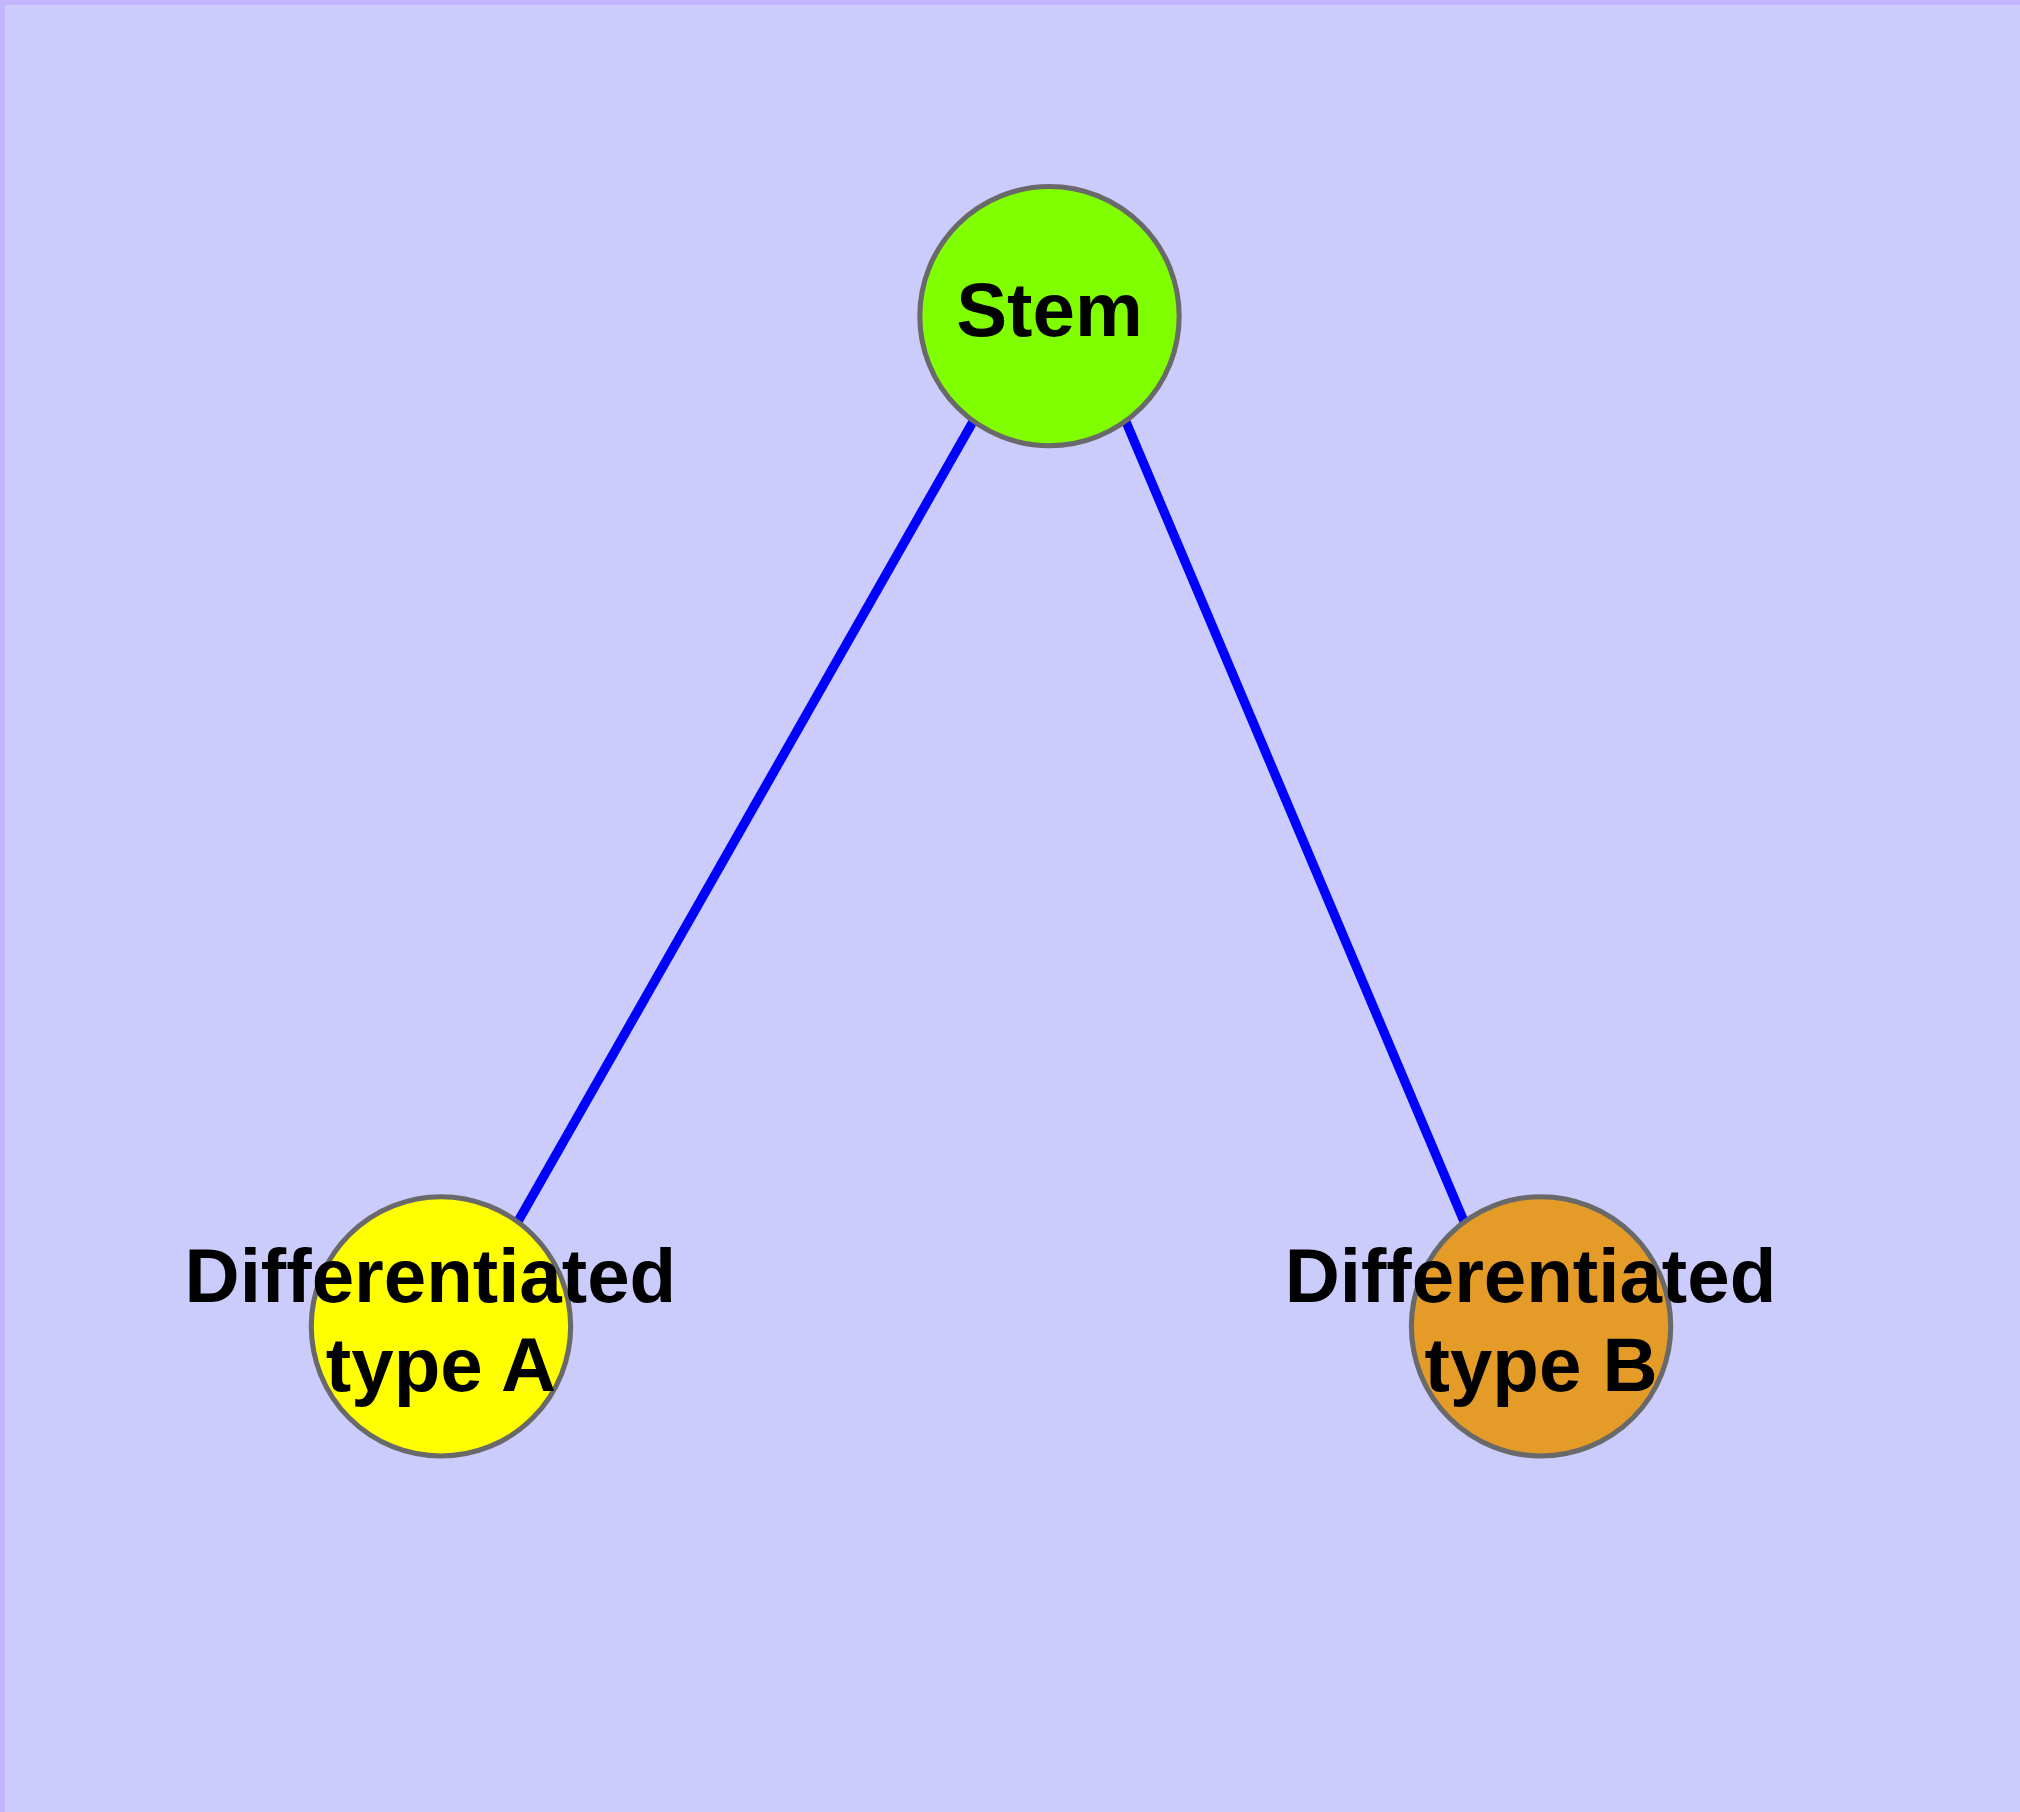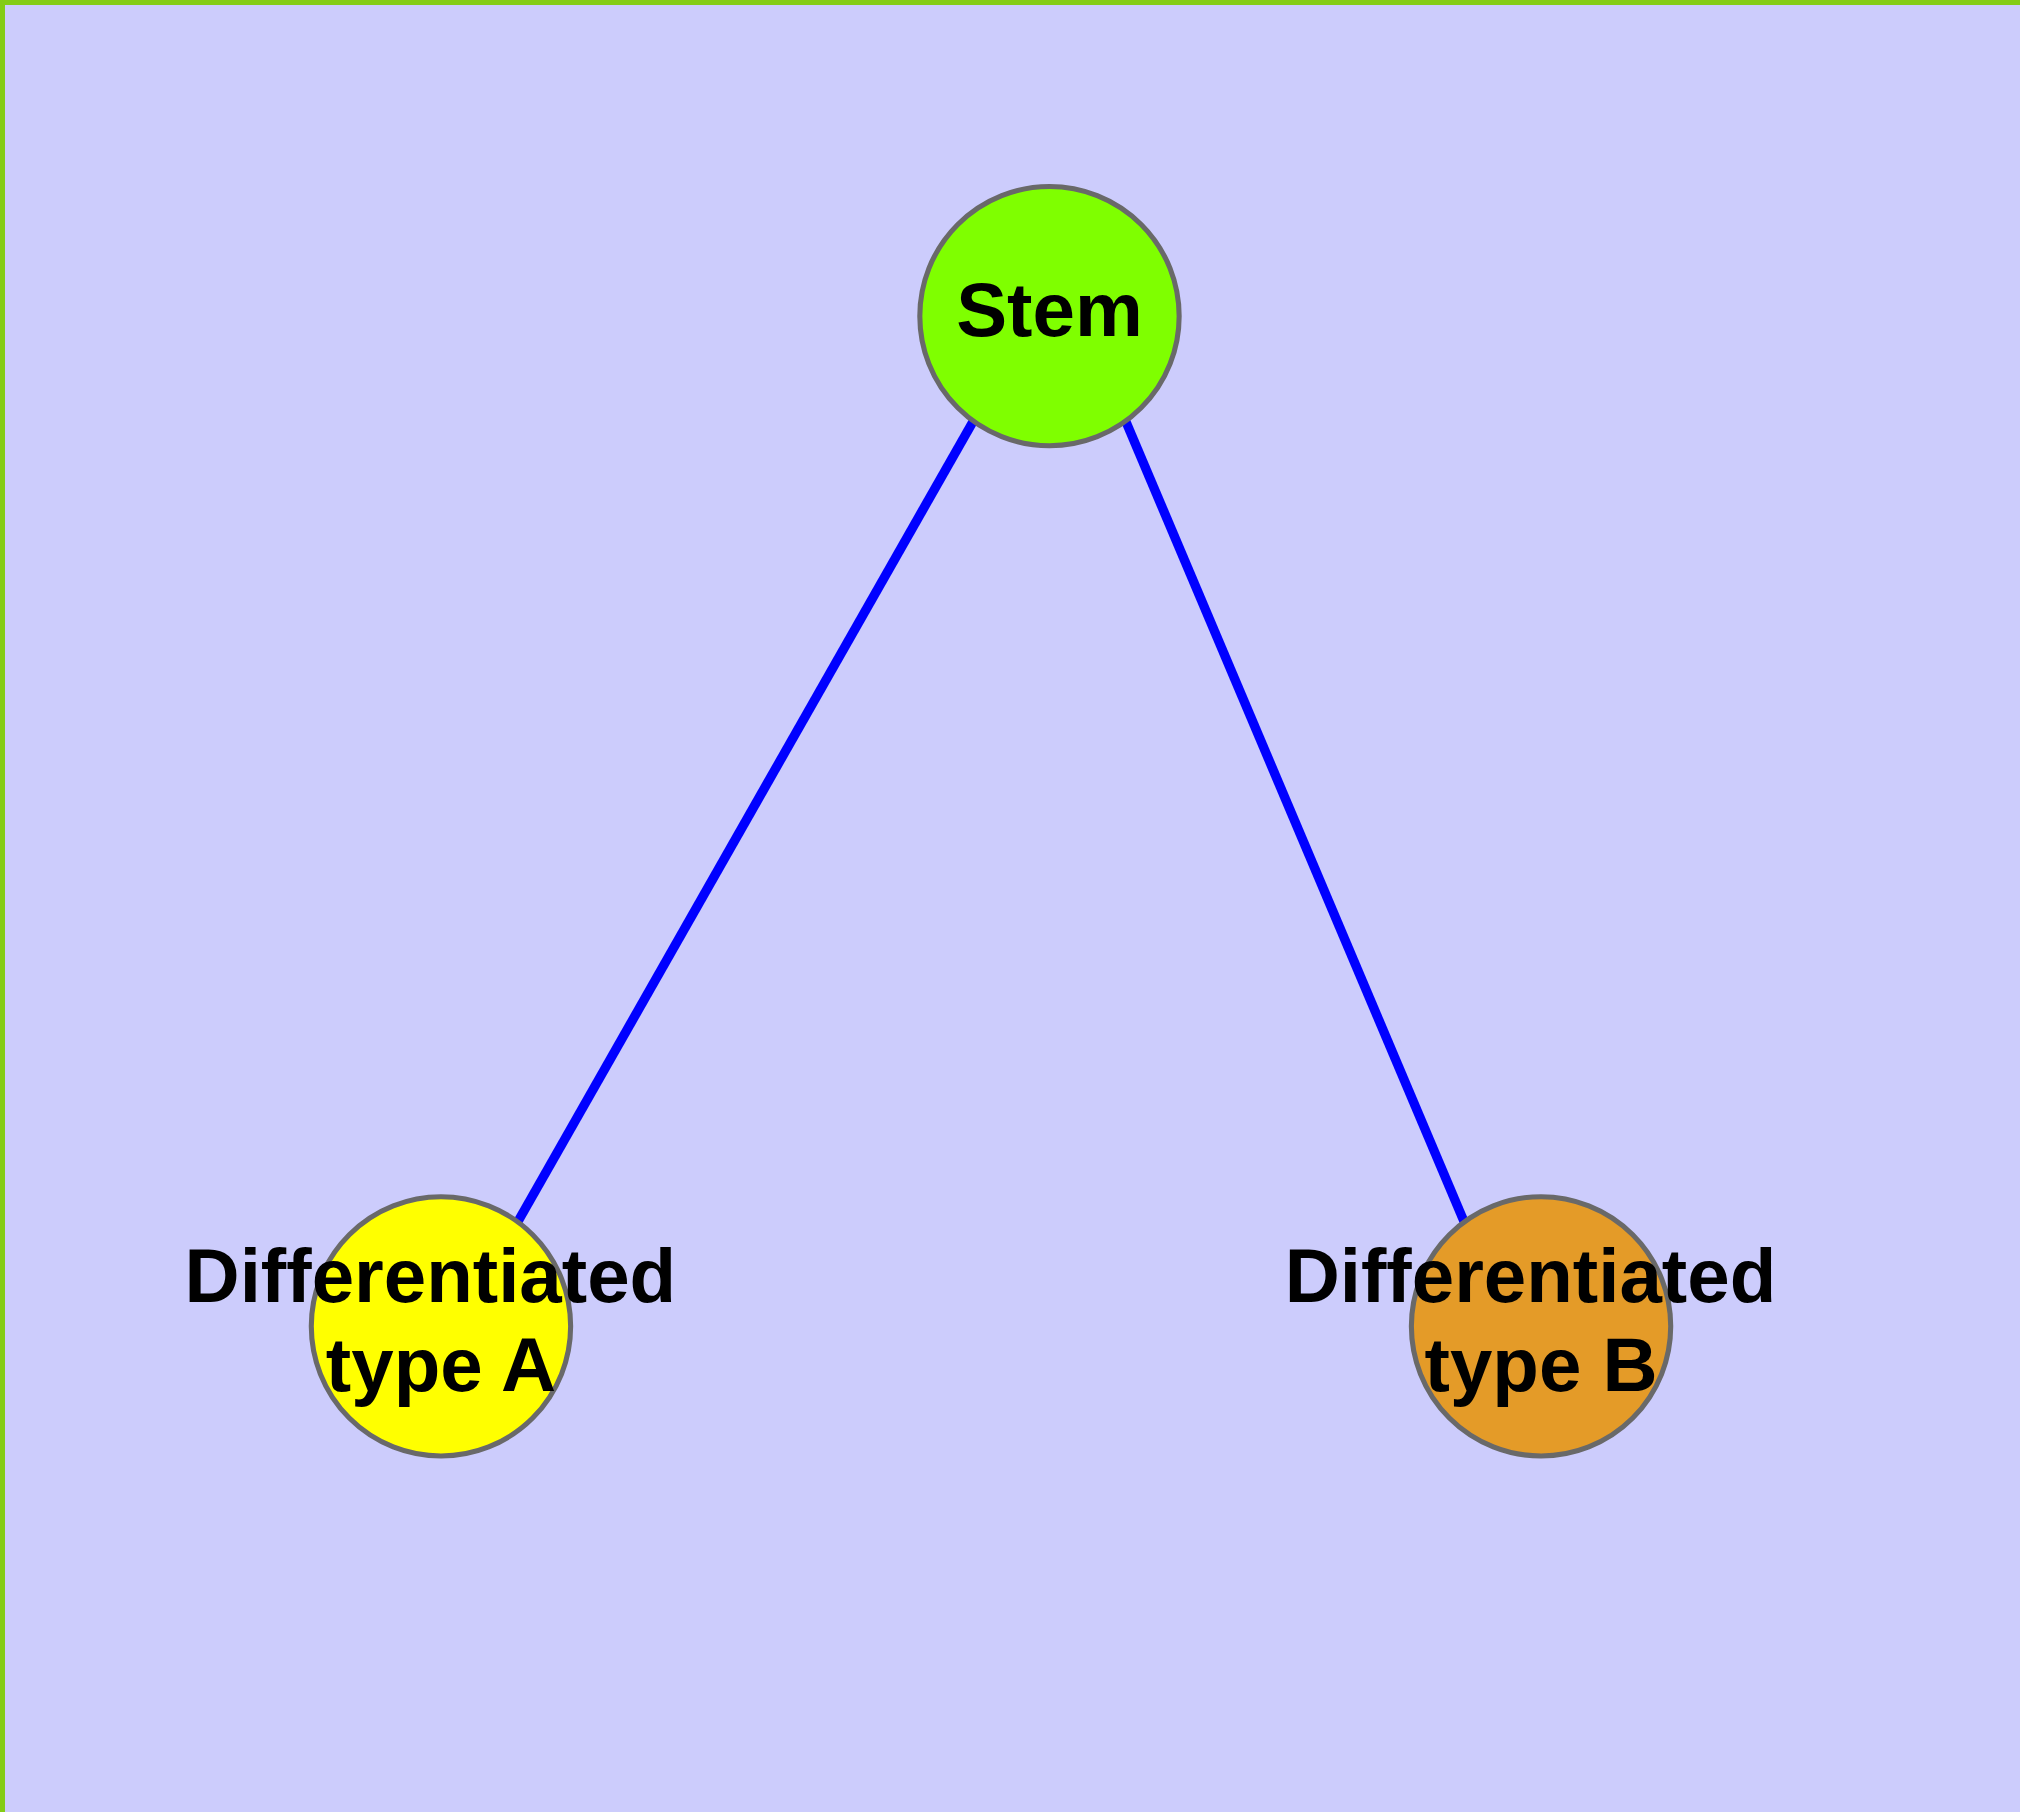--- a/index.html
+++ b/index.html
@@ -48,21 +48,21 @@
     font-size: 90px;
     fill: #000000;
     text-anchor: middle;
     dominant-baseline: middle;
     paint-order: normal;
   }
 </style>
 </head>
 <body>
 
-<div id="canvas" style="width: 2021px; height: 1812px; background: #84cc16;">
+<div id="canvas" style="width: 2021px; height: 1812px; background: #c4b5fd;">
   <div id="plot-area" style="background: rgb(204, 204, 252); width: 2015px; height: 1807px;"></div>
 
   <svg id="graph-svg" viewBox="0 0 2384 2138" xmlns="http://www.w3.org/2000/svg" style="width: 2021px; height: 1812px;">
 
     <g>
       <line class="edge-line" x1="1148" y1="497" x2="611" y2="1441" stroke="#0000ff" stroke-width="11"></line>
       <line class="edge-line" x1="1328" y1="497" x2="1727" y2="1441" stroke="#0000ff" stroke-width="11"></line>
     </g>
 
     <g>

